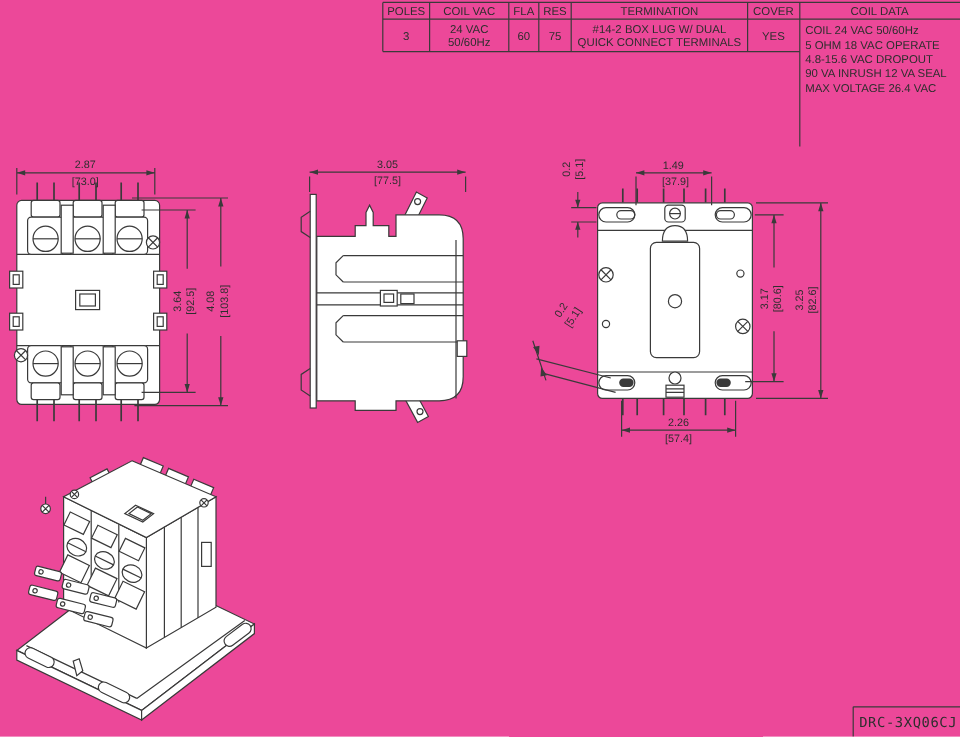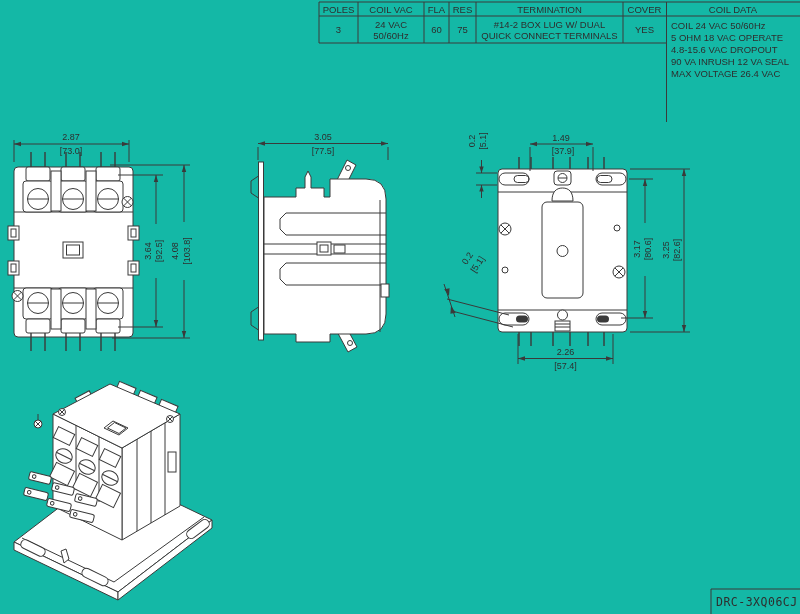--- a/index.html
+++ b/index.html
@@ -1,16 +1,16 @@
 <!DOCTYPE html>
 <html><head>
 <meta charset="utf-8">
 <style>
   html,body{margin:0;padding:0;background:#ffffff;}
-  #stage{position:relative;width:800px;height:614px;background:#14b8a6;overflow:hidden;}
+  #stage{position:relative;width:800px;height:614px;background:#ec4899;overflow:hidden;}
   svg{position:absolute;left:0;top:0;}
   .ln{fill:none;stroke:#3a3a3a;stroke-width:1;}
   .ln2{fill:none;stroke:#3a3a3a;stroke-width:1.4;}
   .lnw{fill:#ffffff;stroke:#3a3a3a;stroke-width:1;}
   .fil{fill:#3a3a3a;stroke:none;}
   .tbltxt{font-family:"Liberation Sans",sans-serif;font-size:9.5px;fill:#2e2e2e;}
   .tblhdr{font-family:"Liberation Sans",sans-serif;font-size:9.5px;fill:#2e2e2e;}
   .dimtxt{font-family:"Liberation Sans",sans-serif;font-size:9px;fill:#2e2e2e;}
   .pn{font-family:"DejaVu Sans Mono","Liberation Mono",monospace;font-size:11.5px;fill:#2e2e2e;letter-spacing:0.5px;}
   .mid{text-anchor:middle;}

